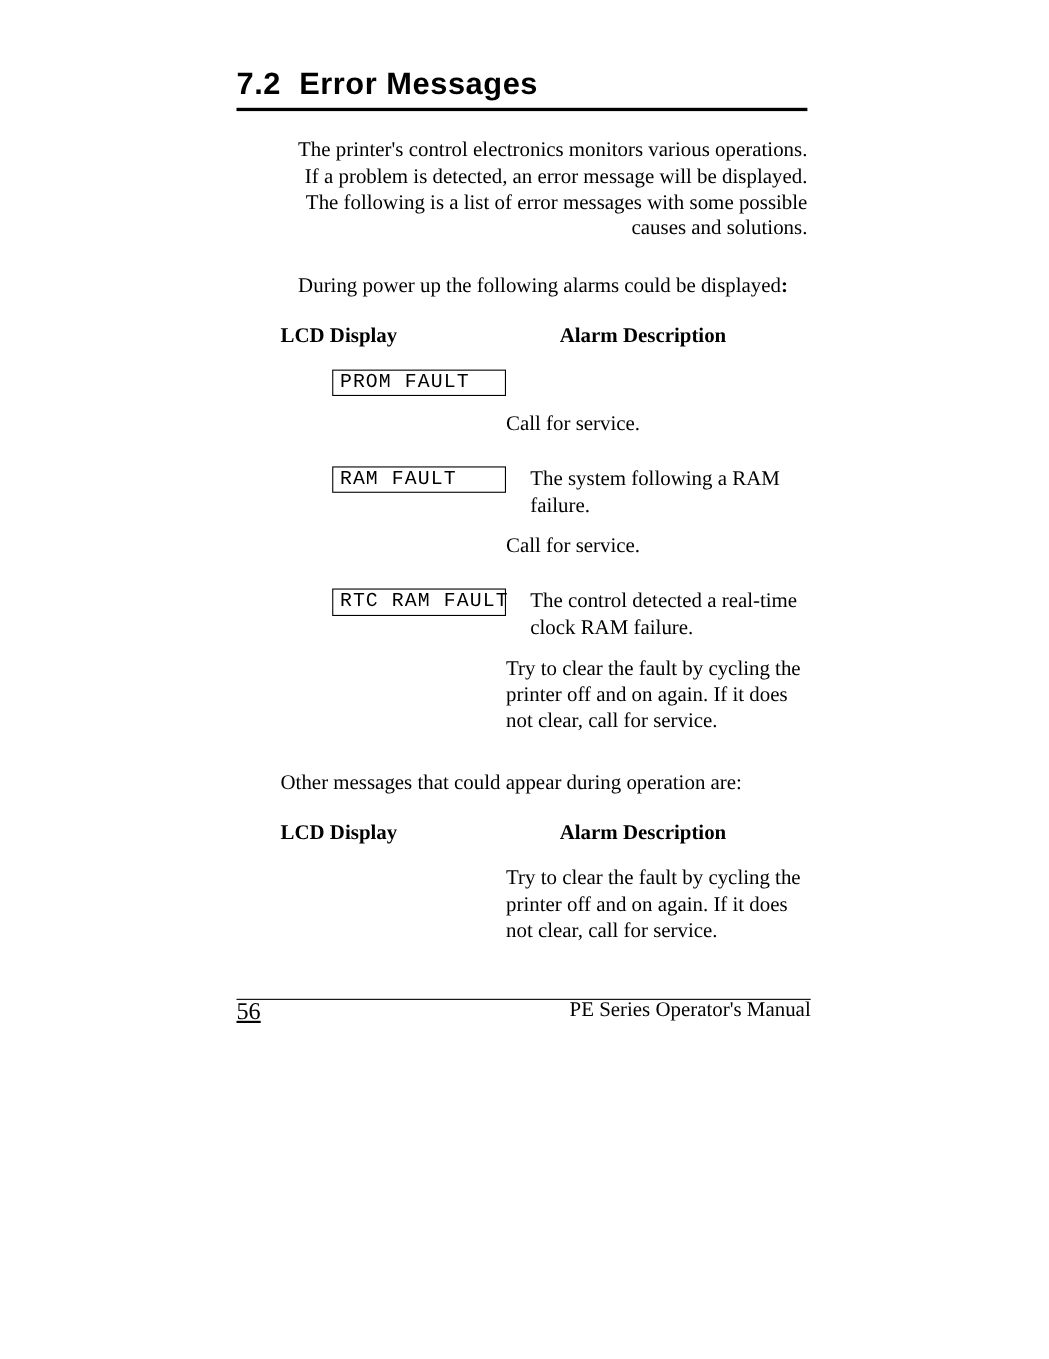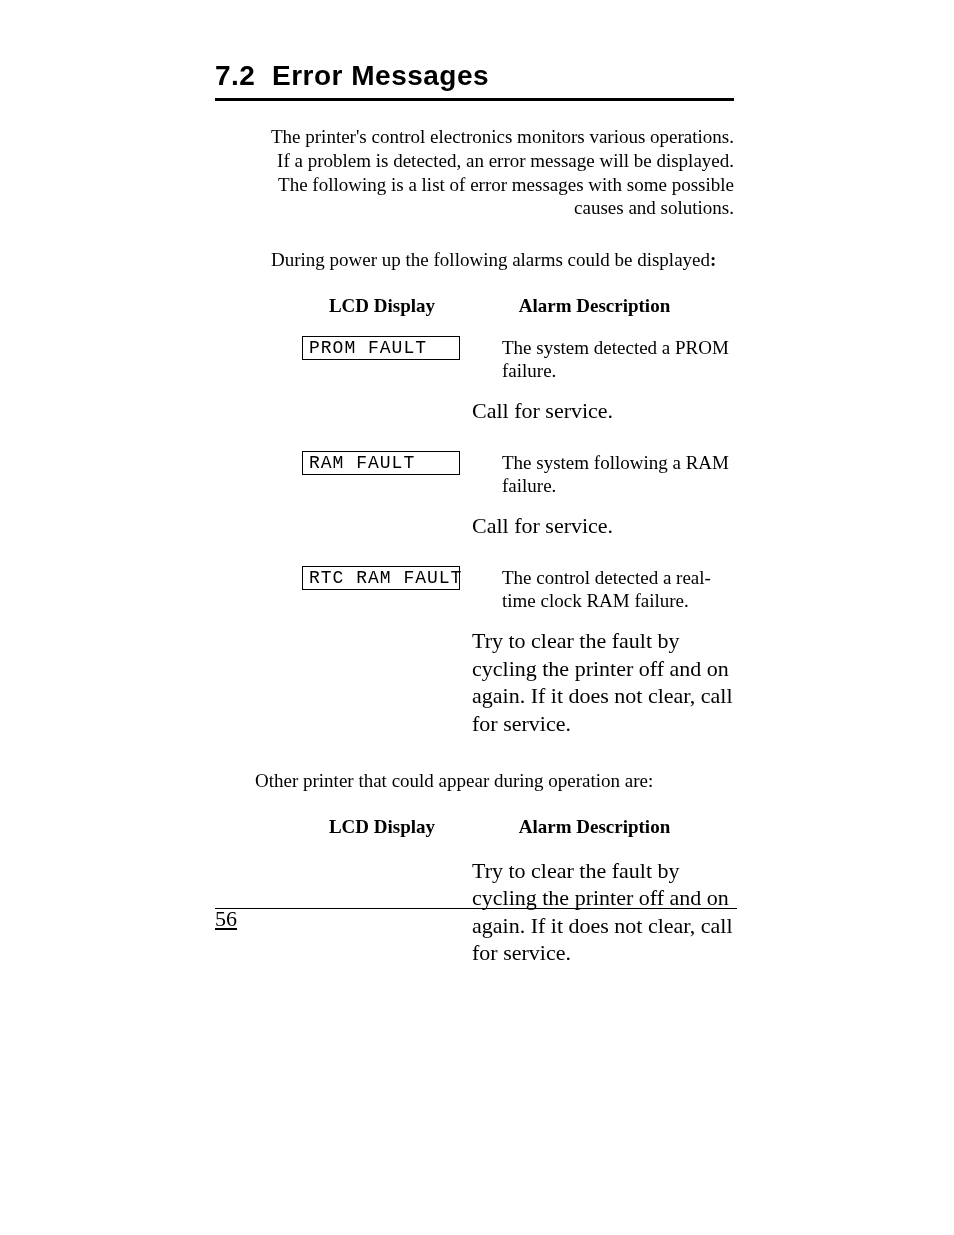--- a/index.html
+++ b/index.html
@@ -50,28 +50,27 @@
   .table-header {
     display: flex;
     margin-bottom: 18px;
   }
   .col-lcd {
     width: 180px;
     flex: 0 0 180px;
   }
   .col-desc {
     flex: 1 1 auto;
-    margin-left: 20px;
   }
   .th {
     font-weight: bold;
     font-size: 19px;
     text-align: center;
   }
-  .th.col-lcd { text-align: right; }
+  .th.col-lcd { text-align: left; }
   .th.col-desc { text-align: center; }
   .row {
     display: flex;
     align-items: flex-start;
     margin-bottom: 14px;
     padding-left: 47px;
   }
   .row-sub {
     display: flex;
     margin-bottom: 26px;
@@ -87,24 +86,24 @@
     line-height: 1.25;
     white-space: nowrap;
     font-weight: normal;
   }
   .desc-text {
     font-size: 19px;
     line-height: 1.25;
     max-width: 300px;
   }
   .desc-sub {
-    font-size: 22px;
+    font-size: 19px;
     line-height: 1.25;
     max-width: 280px;
-    margin-left: 37px;
+    margin-left: 25px;
   }
   .mid-text {
     margin: 32px 0 22px 0;
     font-size: 19px;
   }
   .footer-rule {
     position: absolute;
     left: 215px;
     width: 522px;
     border: none;
@@ -146,21 +145,20 @@
     <div class="table">
       <div class="table-header">
         <div class="th col-lcd">LCD Display</div>
         <div class="th col-desc">Alarm Description</div>
       </div>
 
       <div class="row">
         <div class="col-lcd">
           <div class="lcd-box">PROM FAULT</div>
         </div>
-        <div class="col-desc desc-text">The system detected a PROM failure.</div>
       </div>
       <div class="row-sub">
         <div class="col-lcd"></div>
         <div class="col-desc desc-sub">Call for service.</div>
       </div>
 
       <div class="row">
         <div class="col-lcd">
           <div class="lcd-box">RAM FAULT</div>
         </div>
@@ -176,32 +174,33 @@
           <div class="lcd-box">RTC RAM FAULT</div>
         </div>
         <div class="col-desc desc-text">The control detected a real-time clock RAM failure.</div>
       </div>
       <div class="row-sub">
         <div class="col-lcd"></div>
         <div class="col-desc desc-sub">Try to clear the fault by cycling the printer off and on again.  If it does not clear, call for service.</div>
       </div>
     </div>
 
-    <p class="mid-text">Other printer that could appear during operation are:</p>
+    <p class="mid-text">Other messages that could appear during operation are:</p>
 
     <div class="table">
       <div class="table-header">
         <div class="th col-lcd">LCD Display</div>
         <div class="th col-desc">Alarm Description</div>
       </div>
 
       <div class="row-sub">
         <div class="col-lcd"></div>
         <div class="col-desc desc-sub">Try to clear the fault by cycling the printer off and on again.  If it does not clear, call for service.</div>
       </div>
     </div>
 
   </div>
 
   <hr class="footer-rule">
   <div class="page-number">56</div>
+  <div class="manual-name">PE Series Operator's Manual</div>
 
 </div>
 
 </body></html>

